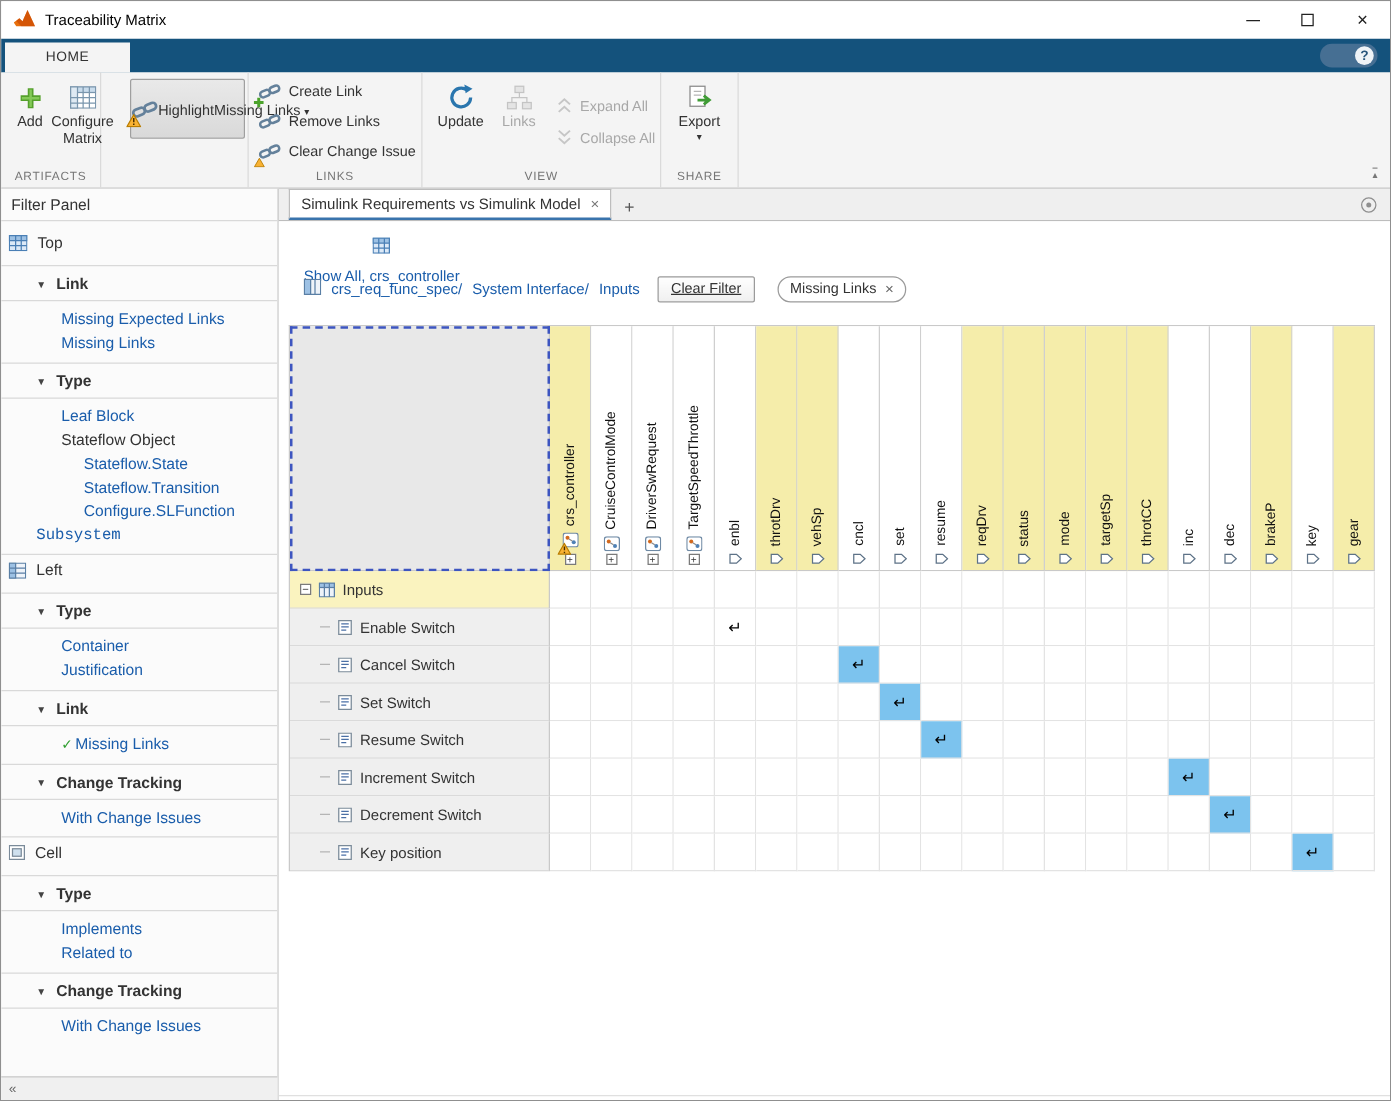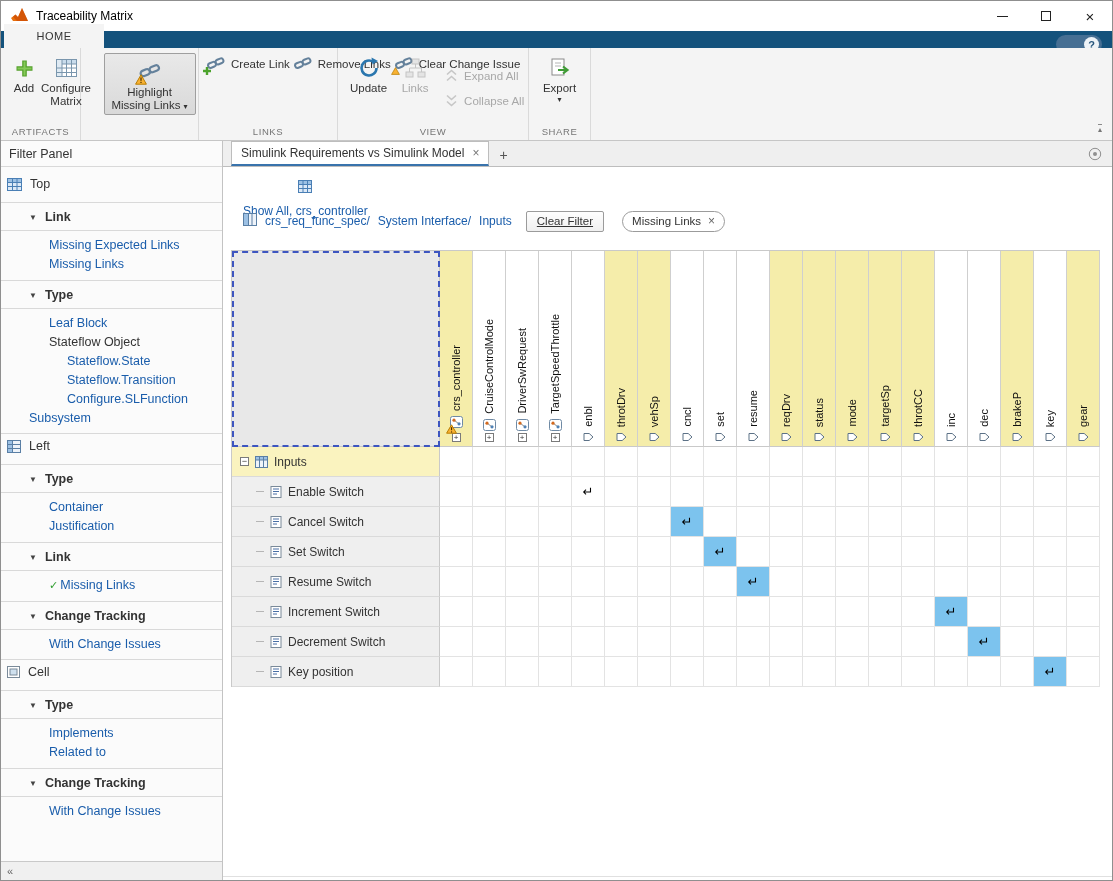--- a/index.html
+++ b/index.html
@@ -9,56 +9,56 @@
 
 .titlebar{height:30px;background:#fff;display:flex;align-items:center;padding:0 0 0 10px;flex:0 0 auto;}
 .tb-title{margin-left:8px;font-size:12px;color:#000;}
 .tb-controls{margin-left:auto;display:flex;height:100%;}
 .tb-btn{width:44px;height:100%;display:flex;align-items:center;justify-content:center;color:#222;cursor:default;}
 .min-ic{width:11px;border-bottom:1px solid #222;display:inline-block;}
 .max-ic{width:10px;height:10px;border:1px solid #222;display:inline-block;}
 .tb-btn.close{font-size:15px;}
 
 
-.tabstrip{height:17px;background:#14527c;display:flex;align-items:flex-end;position:relative;flex:0 0 auto;}
+.tabstrip{height:27px;background:#14527c;display:flex;align-items:flex-end;position:relative;flex:0 0 auto;}
 .home-tab{width:100px;height:24px;margin-left:3px;background:#f4f4f4;color:#333;font-size:11px;letter-spacing:.5px;display:flex;align-items:center;justify-content:center;}
 .help-pill{position:absolute;right:10px;top:4px;width:46px;height:19px;background:#466f93;border-radius:10px;display:flex;align-items:center;justify-content:flex-end;padding-right:3px;}
 .qcircle{width:15px;height:15px;border-radius:50%;background:#eef3f7;color:#28567c;font-weight:bold;font-size:11px;display:flex;align-items:center;justify-content:center;}
 
 
 .ribbon{height:93px;background:#f4f4f4;border-bottom:1px solid #c6c6c6;position:relative;flex:0 0 auto;}
 .rib-sec{position:absolute;top:0;height:100%;border-right:1px solid #dadada;}
 .sec-body{display:flex;align-items:flex-start;height:72px;padding-top:4px;}
 .sec-label{position:absolute;bottom:3px;left:0;right:0;text-align:center;font-size:9.5px;color:#757575;letter-spacing:.6px;}
 .bigbtn{display:flex;flex-direction:column;align-items:center;padding:2px 4px;min-width:40px;}
 .ric{height:28px;display:flex;align-items:center;justify-content:center;}
 .blabel{font-size:11.5px;color:#333;line-height:13px;white-space:nowrap;}
 .disabled .blabel,.smallbtn.disabled span{color:#a8a8a8;}
 .disabled svg,.smallbtn.disabled svg{filter:grayscale(1);opacity:.5;}
-.hl-btn{margin:5px auto 0;width:92px;height:62px;background:linear-gradient(#e9e9e9,#d9d9d9);border:1px solid #9f9f9f;border-radius:2px;display:flex;flex-direction:column;align-items:center;padding-top:4px;}
+.hl-btn{margin:5px auto 0;width:92px;height:48px;background:linear-gradient(#e9e9e9,#d9d9d9);border:1px solid #9f9f9f;border-radius:2px;display:flex;flex-direction:row;align-items:center;padding-top:4px;}
 .dd{font-size:8px;color:#333;}
-.lcol{display:flex;padding:6px 0 0 8px;gap:4px;}
+.lcol{display:flex;flex-direction:column;padding:6px 0 0 8px;gap:4px;}
 .smallbtn{display:flex;align-items:center;gap:6px;height:20px;font-size:11.5px;color:#333;white-space:nowrap;}
 .vcol{display:flex;flex-direction:column;justify-content:flex-start;gap:5px;margin-left:6px;padding-top:14px;}
 .icwrap{position:relative;display:inline-block;}
 .warnov{position:absolute;left:-4px;bottom:-3px;}
 .rib-collapse{position:absolute;right:10px;bottom:6px;border-top:1px solid #8a8a8a;padding-top:1px;font-size:8px;line-height:8px;color:#777;}
 
 
 .main{flex:1;display:flex;min-height:0;}
 .sidebar{width:222px;flex:0 0 auto;border-right:1px solid #c3c3c3;background:#fbfbfb;position:relative;}
 .fp-title{height:26px;line-height:26px;padding-left:8px;font-size:12.5px;color:#333;border-bottom:1px solid #d9d9d9;}
 .fp-list{position:absolute;top:26px;bottom:19px;left:0;right:0;overflow:hidden;}
 .fp-root{margin-top:5px;padding:5px 0 5px 6px;display:flex;align-items:center;gap:8px;font-size:12.5px;color:#333;}
 .fp-root.divtop{border-top:1px solid #d9d9d9;}
 .fp-section{margin-top:6px;padding:7px 0 6px 28px;border-top:1px solid #d9d9d9;border-bottom:1px solid #d9d9d9;font-weight:bold;font-size:12.5px;color:#333;display:flex;align-items:center;gap:8px;margin-bottom:5px;}
 .fp-caret{font-size:8px;color:#444;}
 .fp-item{height:19px;line-height:19px;font-size:12.5px;color:#1a5dab;white-space:nowrap;}
 .fp-item.bold{color:#333;font-weight:normal;}
-.fp-item.ind0{padding-left:28px;}
+.fp-item.ind0{padding-left:28px;font-family:Liberation Mono, monospace;}
 .fp-item.ind1{padding-left:48px;}
 .fp-item.ind2{padding-left:66px;}
 .fp-check{color:#2f9e2f;font-size:11px;margin-right:2px;}
 .fp-footer{position:absolute;bottom:0;left:0;right:0;height:19px;background:#f0f0f0;border-top:1px solid #c9c9c9;display:flex;align-items:center;padding-left:6px;color:#666;font-size:11px;}
 .fp-icon svg{display:block;}
 
 
 .docarea{flex:1;display:flex;flex-direction:column;min-width:0;background:#fff;}
 .doc-tabbar{height:26px;background:#efefef;border-bottom:1px solid #bdbdbd;display:flex;align-items:flex-end;flex:0 0 auto;}
 .doc-tab{height:25px;background:#fff;border:1px solid #bdbdbd;border-bottom:2px solid #3973ac;display:flex;align-items:center;gap:8px;padding:0 9px;margin-left:8px;font-size:12px;color:#333;white-space:nowrap;}

